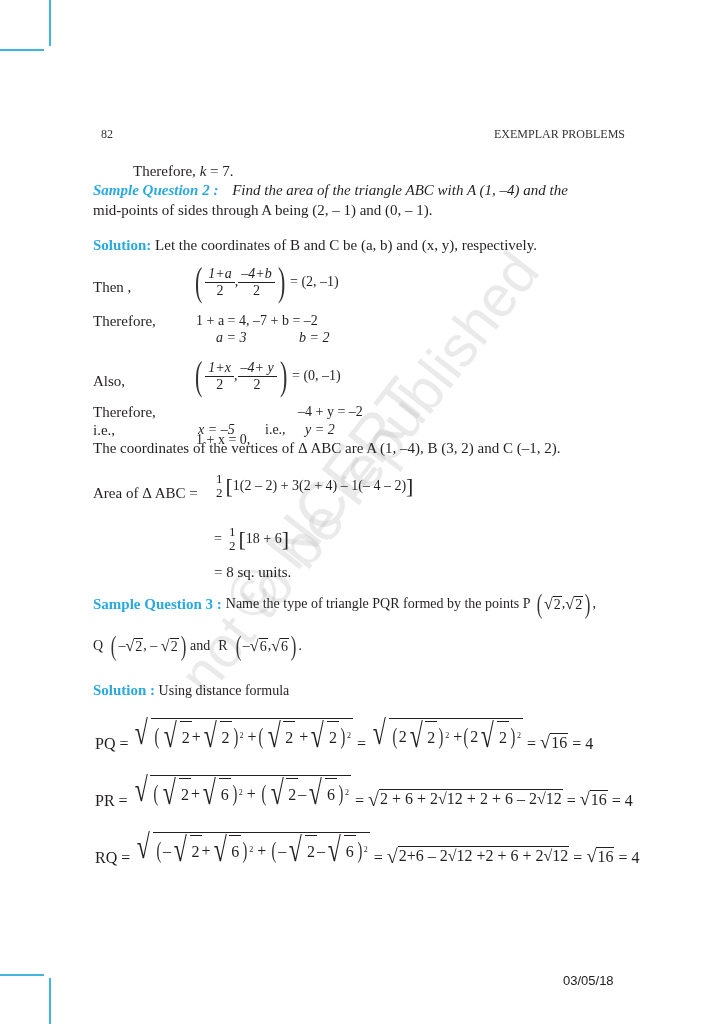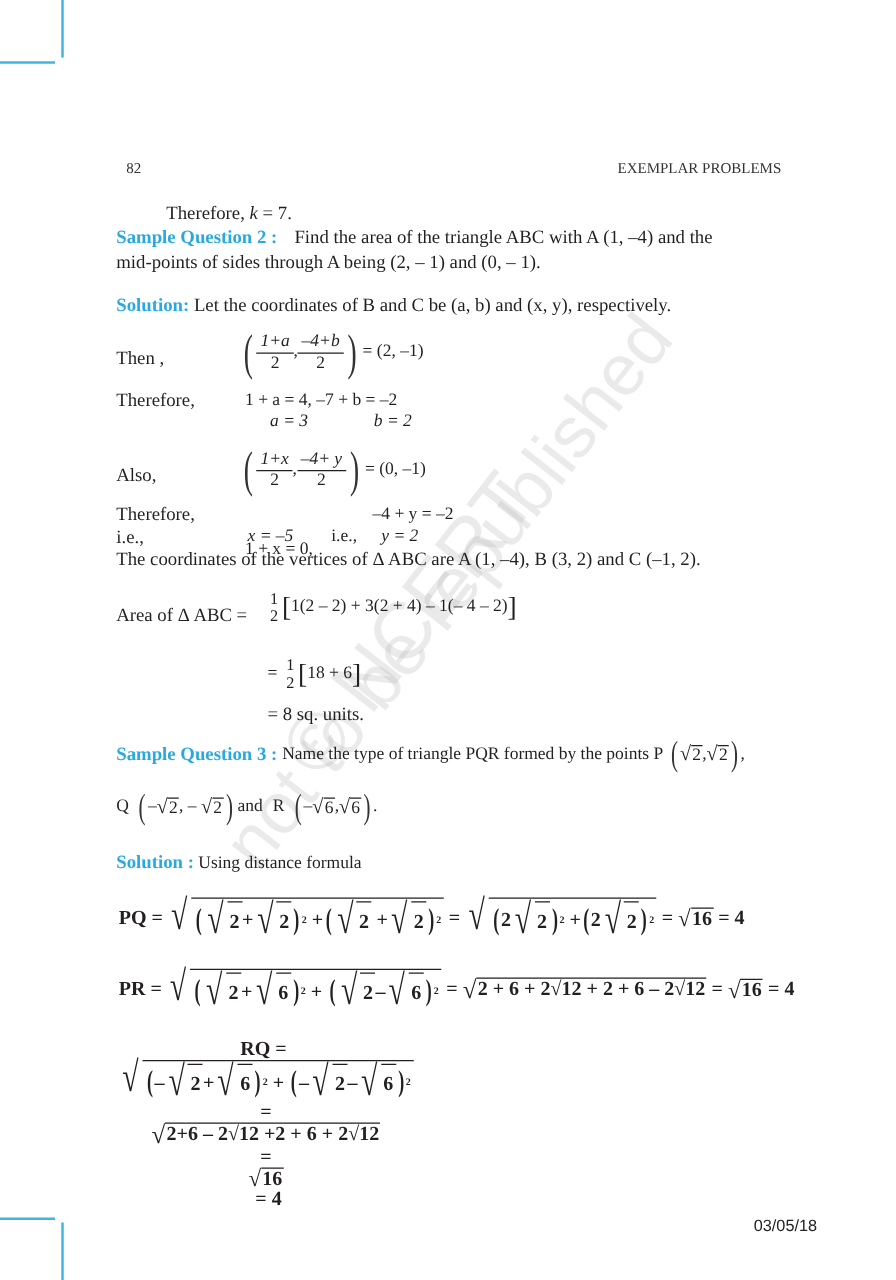--- a/index.html
+++ b/index.html
@@ -7,41 +7,41 @@
     width: 717px; height: 1024px; position: relative; overflow: hidden;
     background: #ffffff; color: #231f20;
     font-family: "Liberation Serif", "DejaVu Serif", serif;
     font-size: 15px;
   }
   .crop { position: absolute; background: #3fb6e0; }
   .abs { position: absolute; white-space: nowrap; line-height: 1; }
   .hdr { font-size: 12px; color: #333; }
   .blue { color: #29a9df; font-weight: bold; }
   .it { font-style: italic; }
-  .footer-date { font-family: "Liberation Sans", "DejaVu Sans", sans-serif; font-size: 13px; color: #222; margin-left: 40px; }
+  .footer-date { font-family: "Liberation Sans", "DejaVu Sans", sans-serif; font-size: 13px; color: #222; }
 
   
   .frac { display: inline-block; vertical-align: middle; text-align: center; font-size: 14px; }
   .frac .num { display: block; padding: 0 3px; border-bottom: 1px solid #231f20; line-height: 16px; }
   .frac .den { display: block; padding: 0 3px; line-height: 16px; }
   .bigparen { display: inline-block; vertical-align: middle; font-size: 40px; font-weight: 100; transform: scaleX(0.55); line-height: 1; color: #333; }
   .midparen { display: inline-block; vertical-align: middle; font-size: 28px; transform: scaleX(0.6); line-height: 1; color: #333; }
   .bracket { font-size: 22px; vertical-align: middle; }
   .eqline { display: flex; align-items: center; }
 
   
   .rad { display: inline-flex; align-items: stretch; }
   .rad .sym { font-size: 1.15em; line-height: 1; }
   .rad .arg { border-top: 1px solid #231f20; padding: 0 1px; line-height: 1.1; }
   .bigrad .sym { font-size: 34px; line-height: 0.9; transform: scaleX(0.7); display: inline-block; }
   .bigrad .arg { border-top: 1px solid #231f20; padding: 2px 2px 0 2px; display: inline-flex; align-items: center; }
   sup.sq { font-size: 8px; vertical-align: 12px; }
   .pl { font-size: 24px; transform: scaleX(0.6); display: inline-block; line-height: 1; vertical-align: middle; }
 
-  .formula { font-size: 16px; display: flex; align-items: center; font-weight: bold; }
+  .formula { font-size: 16px; display: flex; align-items: flex-end; }
 
   
   .wm {
     position: absolute; font-family: "Liberation Sans", "DejaVu Sans", sans-serif;
     color: rgba(180,180,180,0.28); white-space: nowrap; transform-origin: left bottom;
     pointer-events: none;
   }
 </style>
 </head>
 <body>
@@ -54,21 +54,21 @@
 <div class="wm" style="left:268px; top:560px; font-size:64px; transform: rotate(-52deg);">© NCERT</div>
 <div class="wm" style="left:218px; top:640px; font-size:58px; transform: rotate(-52deg);">not to be republished</div>
 
 <div class="abs hdr" style="left:101px; top:128px;">82</div>
 <div class="abs hdr" style="left:494px; top:128px;">EXEMPLAR PROBLEMS</div>
 
 <div class="abs" style="left:133px; top:164px;">
   <span>Therefore, </span><span class="it">k</span><span> = 7.</span>
 </div>
 
-<div class="abs" style="left:93px; top:183px;">
+<div class="abs" style="left:93px; top:183px;font-style:italic;">
   <span class="blue">Sample Question 2 :</span>
   <span style="margin-left:10px;">Find the area of the triangle ABC with A (1, –4) and the</span>
 </div>
 <div class="abs" style="left:93px; top:203px;">mid-points of sides through A being (2, – 1) and (0, – 1).</div>
 
 <div class="abs" style="left:93px; top:238px;">
   <span class="blue">Solution:</span>
   <span style="margin-left:0;">Let the coordinates of B and C be (a, b) and (x, y), respectively.</span>
 </div>
 
@@ -255,21 +255,21 @@
       <span class="arg">2 + 6 + 2√12 + 2 + 6 – 2√12</span>
     </span>
   <span style="margin:0 4px;">=</span>
   <span class="rad">
       <span class="sym">√</span>
       <span class="arg">16</span>
     </span>
   <span style="margin-left:4px;">= 4</span>
 </div>
 
-<div class="abs formula" style="left:95px; top:832px;flex-direction:column;">
+<div class="abs formula" style="left:95px; top:832px;">
   <span style="margin-right:4px;">RQ =</span>
   <span class="rad bigrad">
       <span class="sym">√</span>
       <span class="arg">
     <span class="pl">(</span>–<span class="rad">
           <span class="sym">√</span>
           <span class="arg">2</span>
         </span>+<span class="rad">
           <span class="sym">√</span>
           <span class="arg">6</span>

